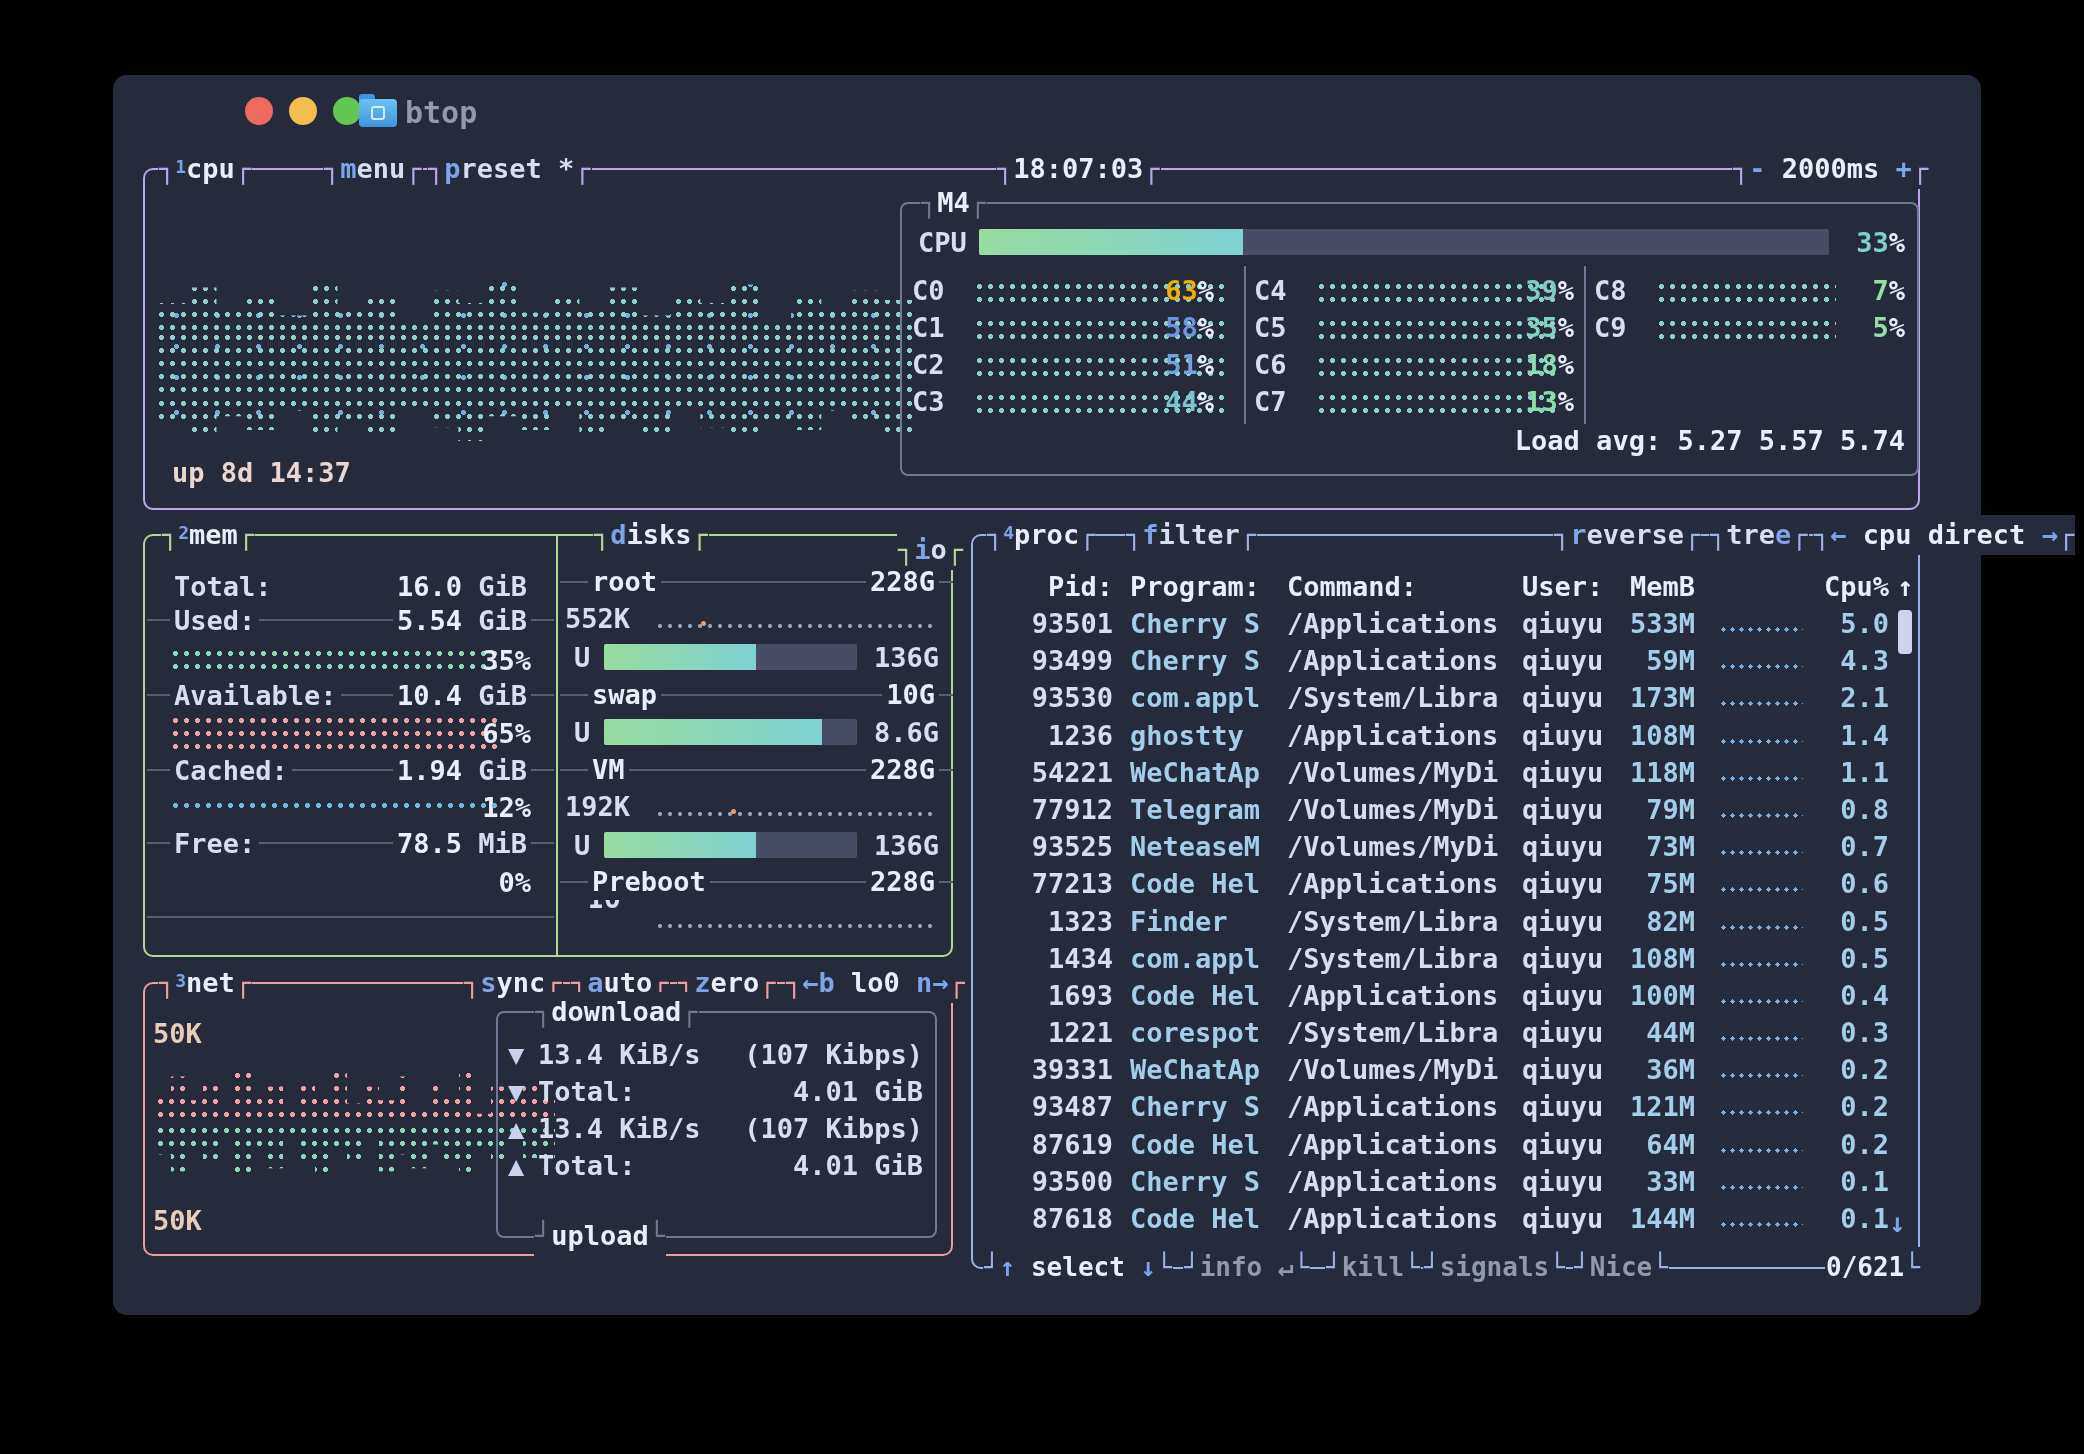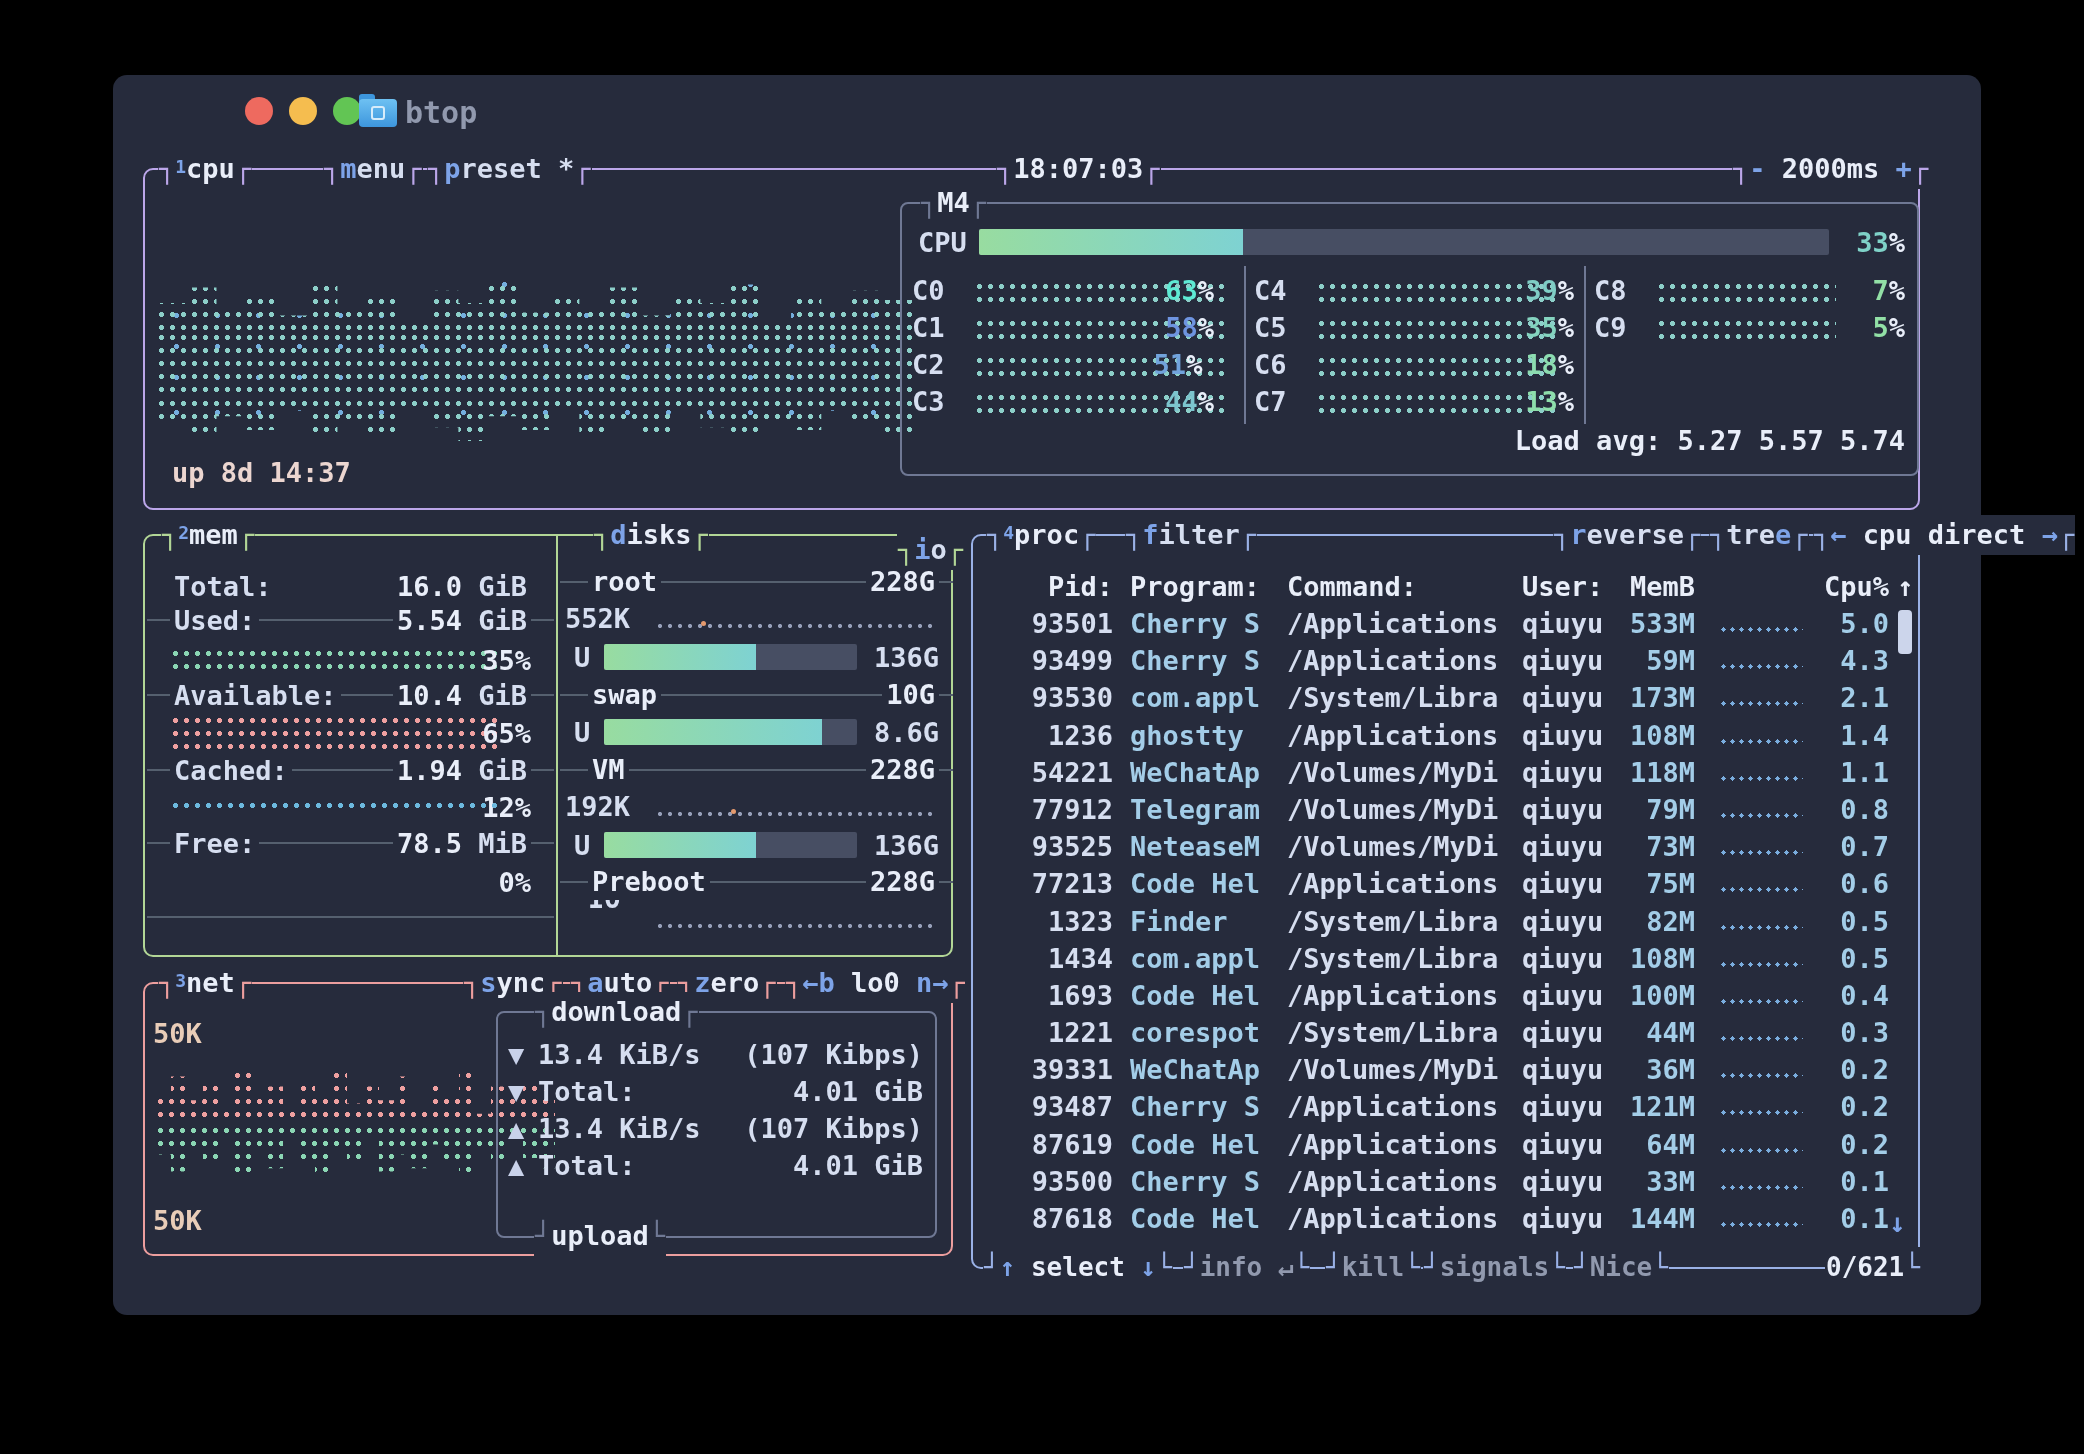--- a/index.html
+++ b/index.html
@@ -119,33 +119,33 @@
       </div>
       <div class="trow right" style="left:903px;top:20px;width:100px;">
         <span style="color:#7fd2c8;">33</span><span class="pctsign">%</span>
       </div>
 
       <div style="position:absolute;left:0;top:68px;">
 
           <div class="trow" style="position:relative;height:37px;width:340px;">
             <span style="position:absolute;left:10px;">C0</span>
             <span class="dots" style="position:absolute;left:72px;top:8px;width:255px;height:22px;"></span>
-            <span style="position:absolute;left:240px;width:72px;text-align:right;"><span class="corepct" style="color: #5eead4;">63</span><span class="pctsign">%</span></span>
+            <span style="position:absolute;left:240px;width:72px;text-align:right;"><span class="corepct" style="color: #eab308;">63</span><span class="pctsign">%</span></span>
           </div>
 
           <div class="trow" style="position:relative;height:37px;width:340px;">
             <span style="position:absolute;left:10px;">C1</span>
             <span class="dots" style="position:absolute;left:72px;top:8px;width:255px;height:22px;"></span>
             <span style="position:absolute;left:240px;width:72px;text-align:right;"><span class="corepct" style="color: rgb(110, 148, 224);">58</span><span class="pctsign">%</span></span>
           </div>
 
           <div class="trow" style="position:relative;height:37px;width:340px;">
             <span style="position:absolute;left:10px;">C2</span>
             <span class="dots" style="position:absolute;left:72px;top:8px;width:255px;height:22px;"></span>
-            <span style="position:absolute;left:240px;width:72px;text-align:center;"><span class="corepct" style="color: rgb(113, 163, 220);">51</span><span class="pctsign">%</span></span>
+            <span style="position:absolute;left:240px;width:72px;text-align:right;"><span class="corepct" style="color: rgb(113, 163, 220);">51</span><span class="pctsign">%</span></span>
           </div>
 
           <div class="trow" style="position:relative;height:37px;width:340px;">
             <span style="position:absolute;left:10px;">C3</span>
             <span class="dots" style="position:absolute;left:72px;top:8px;width:255px;height:22px;"></span>
             <span style="position:absolute;left:240px;width:72px;text-align:right;"><span class="corepct" style="color: rgb(124, 196, 205);">44</span><span class="pctsign">%</span></span>
           </div>
 
       </div>
       <div class="vline coresep" style="left:342px;"></div>

